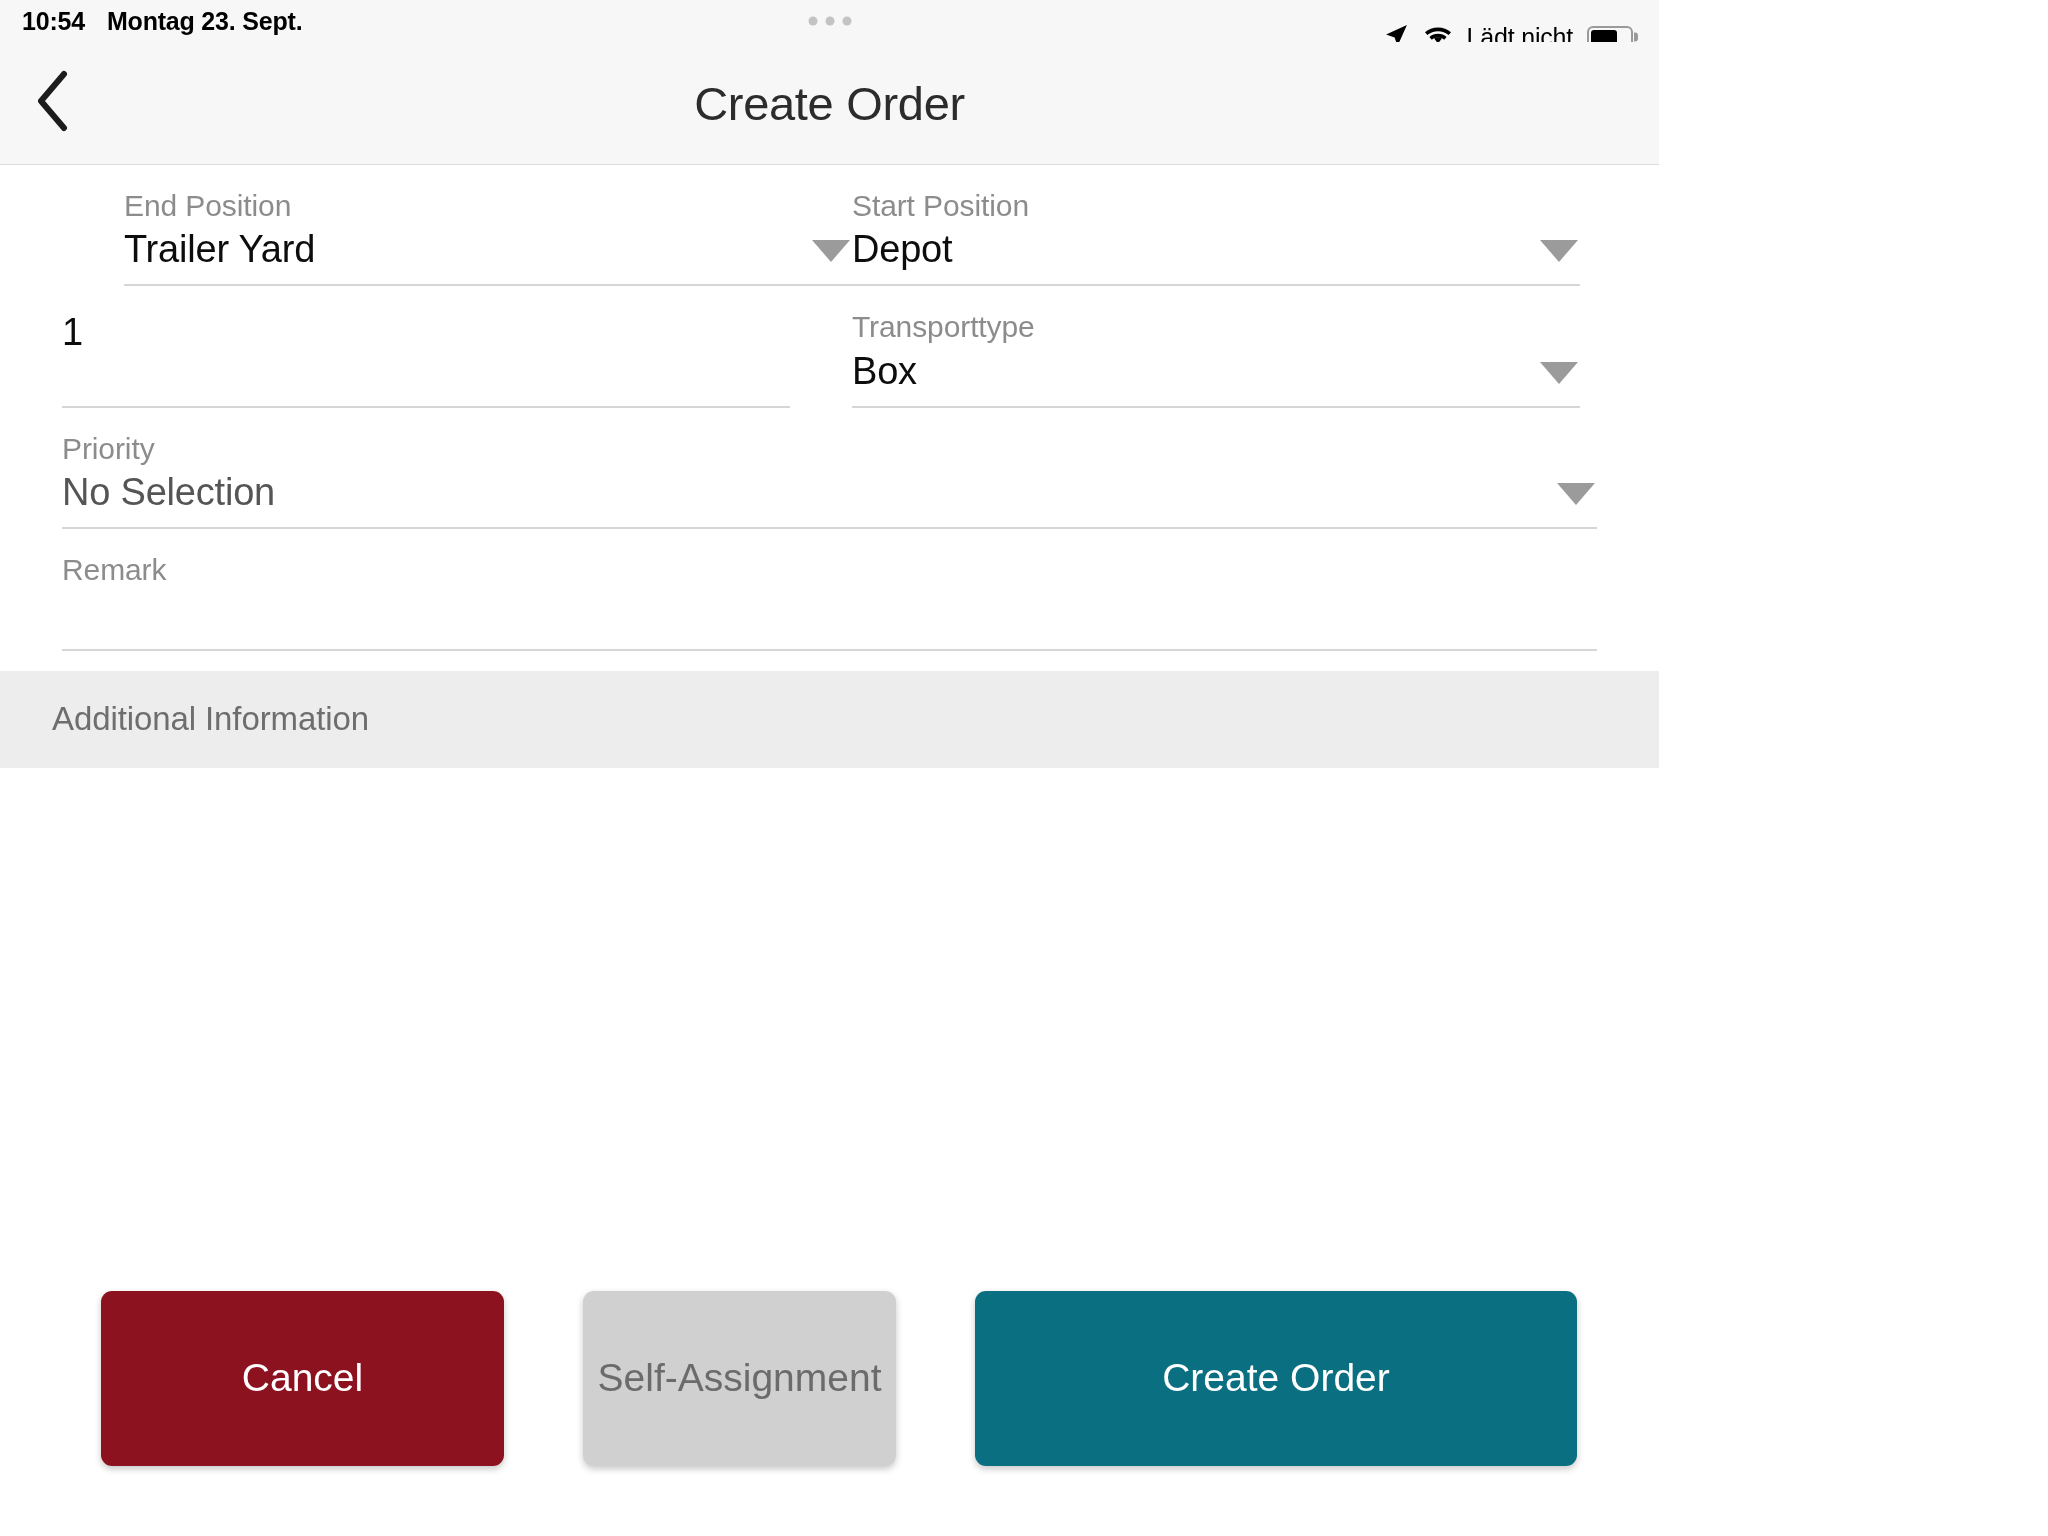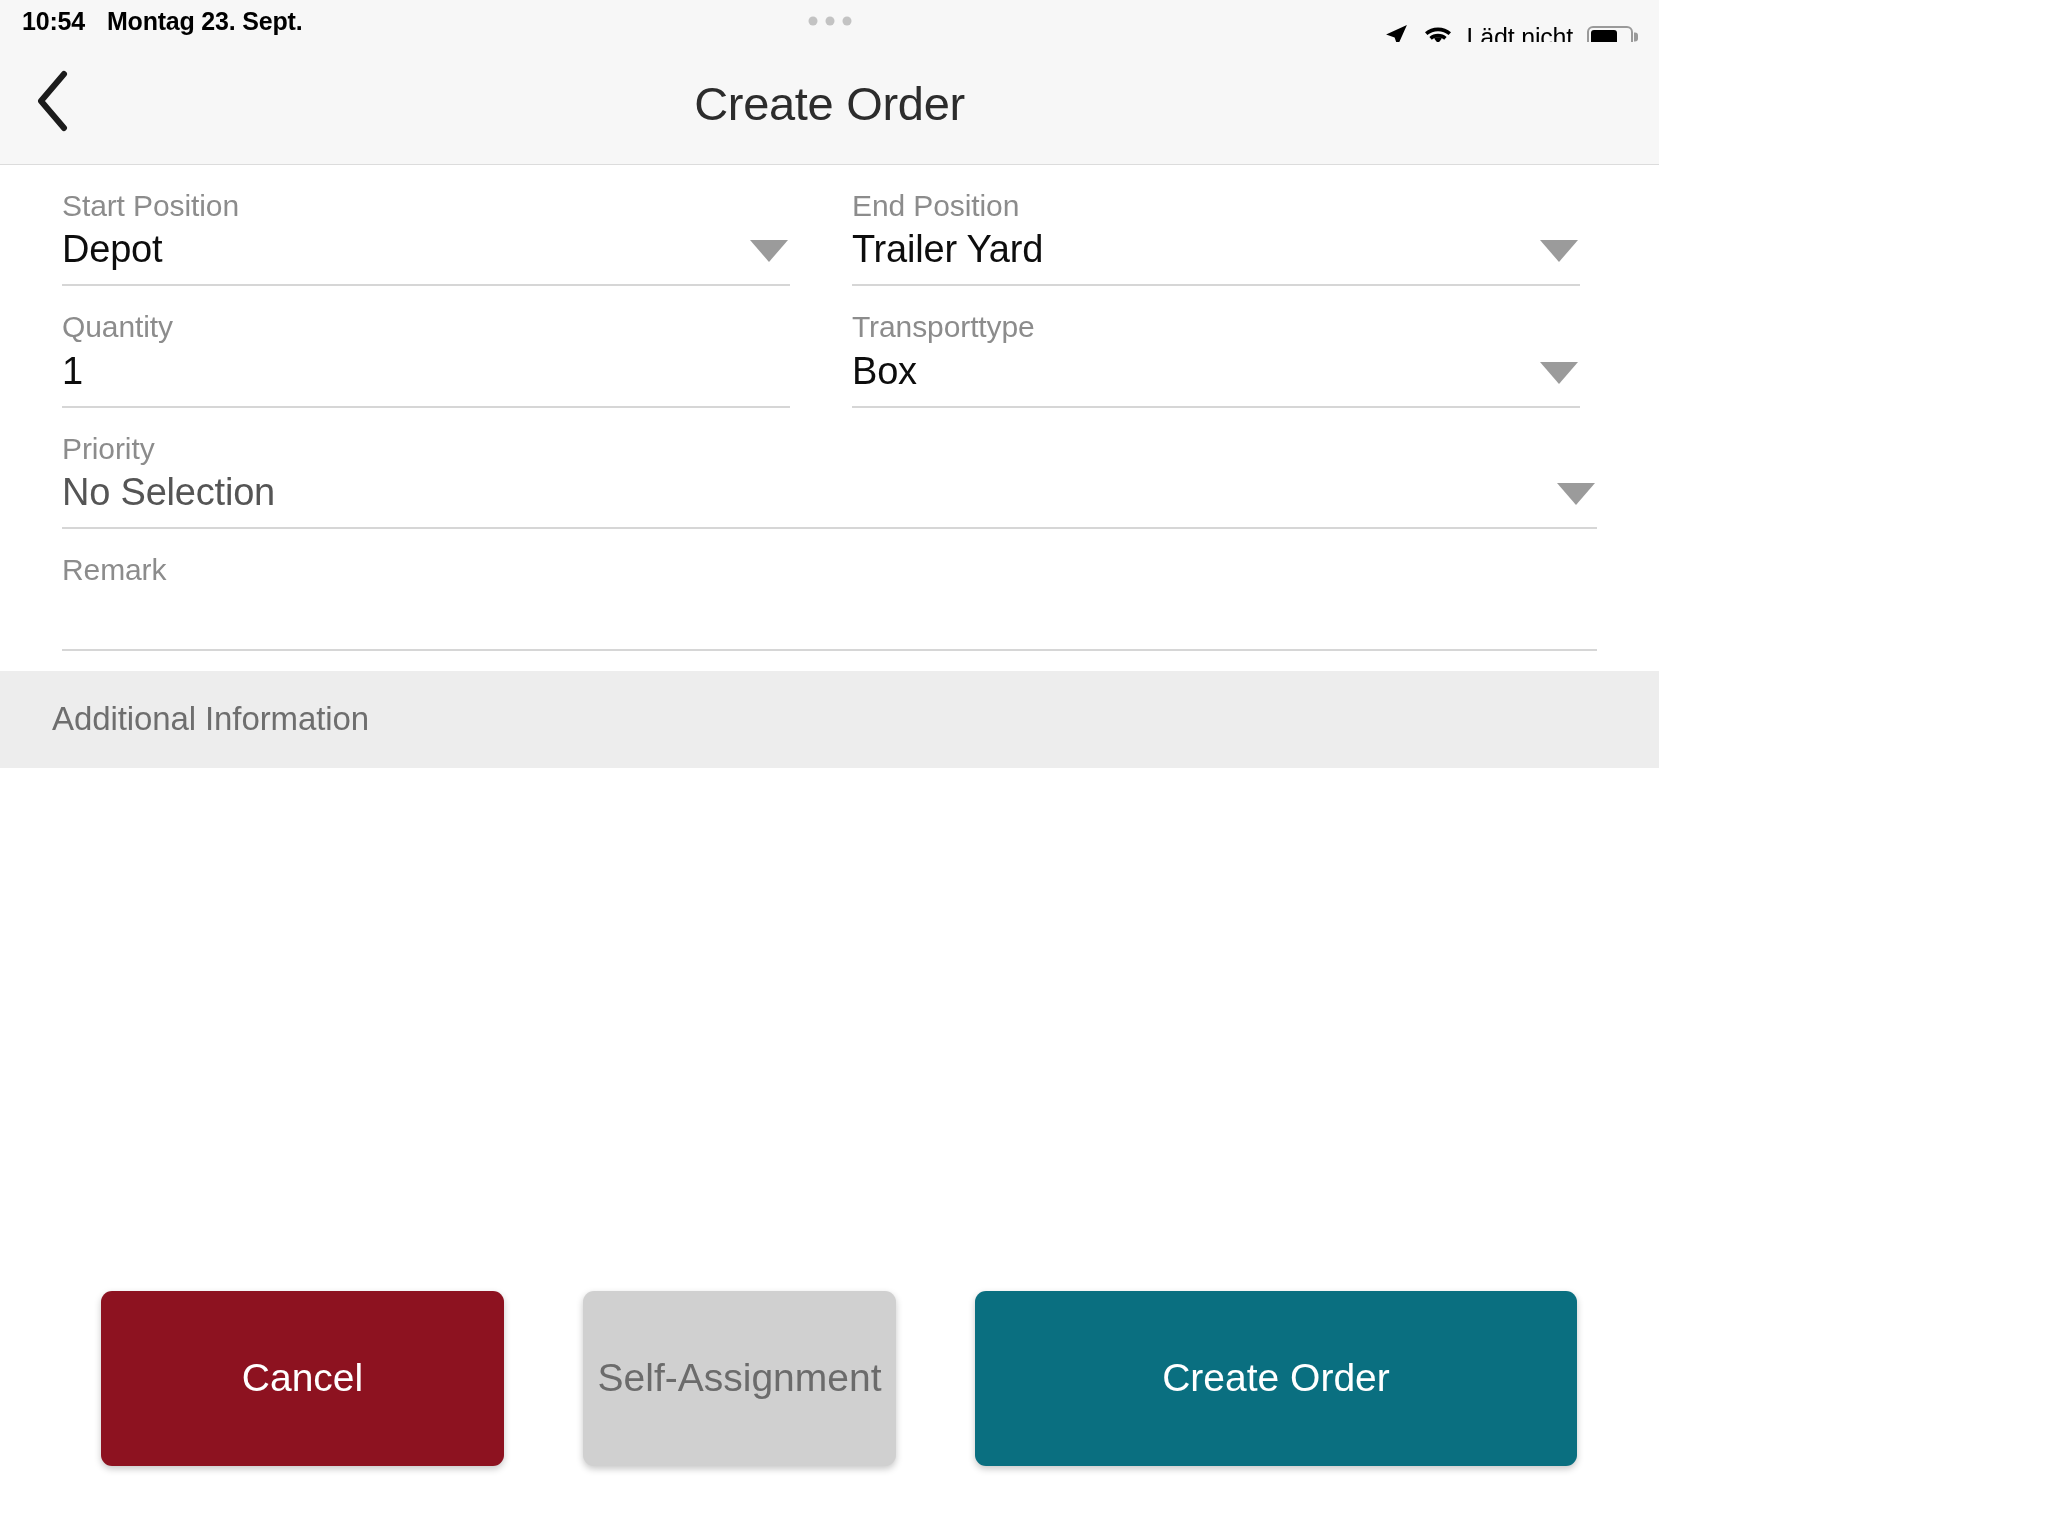--- a/index.html
+++ b/index.html
@@ -306,35 +306,34 @@
           <path d="M32 4 L9 31 L32 58" fill="none" stroke="#1c1c1c" stroke-width="6" stroke-linecap="round" stroke-linejoin="round"></path>
         </svg>
       </span>
     </div>
     <div class="nav-title">Create Order</div>
   </div>
 
   <div class="form-area">
 
     <div class="form-row">
+      <div class="field half-right">
+        <div class="field-label">End Position</div>
+        <div class="field-value">Trailer Yard</div>
+        <span class="caret"></span>
+      </div>
       <div class="field half">
         <div class="field-label">Start Position</div>
         <div class="field-value">Depot</div>
         <span class="caret"></span>
       </div>
-      <div class="field half-right">
-        <div class="field-label">End Position</div>
-        <div class="field-value">Trailer Yard</div>
-        <span class="caret"></span>
-      </div>
     </div>
 
     <div class="form-row">
       <div class="field half">
-        <div class="field-label">Quantity</div>
         <div class="field-value">1</div>
       </div>
       <div class="field half-right">
         <div class="field-label">Transporttype</div>
         <div class="field-value">Box</div>
         <span class="caret"></span>
       </div>
     </div>
 
     <div class="form-row">

